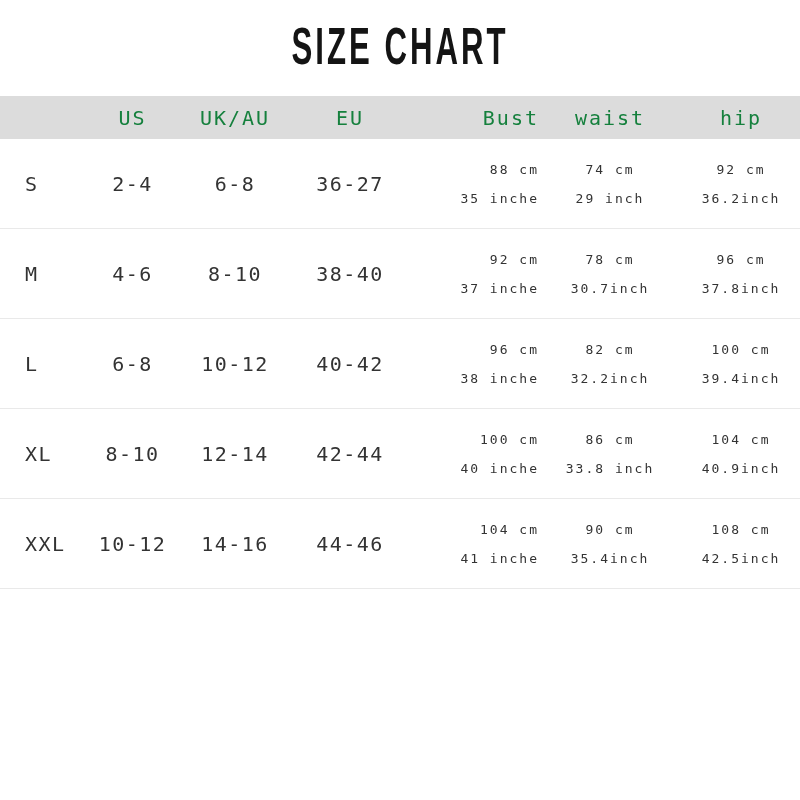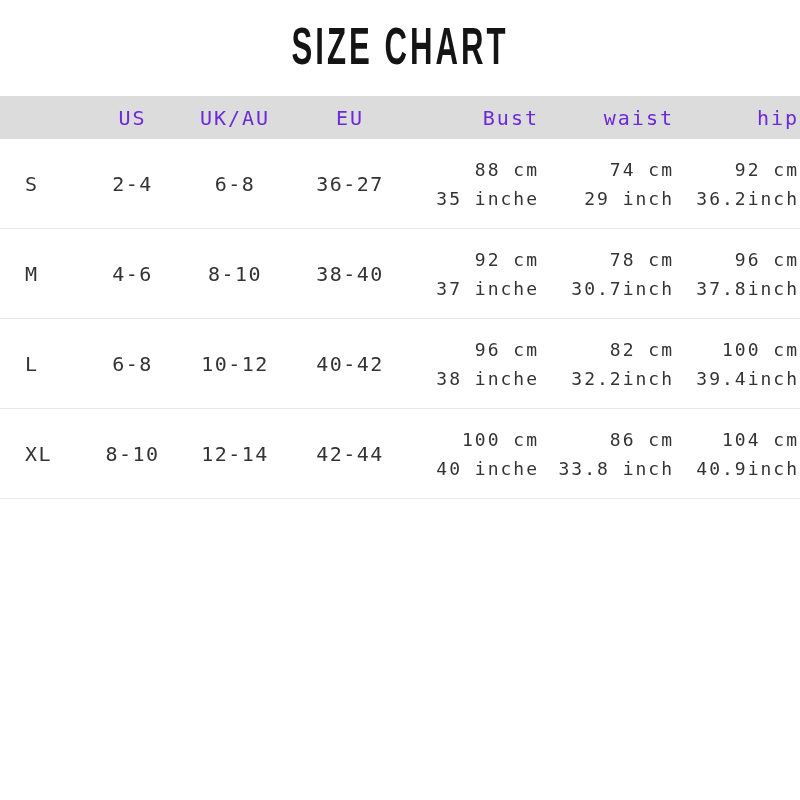--- a/index.html
+++ b/index.html
@@ -45,39 +45,39 @@
   col.w-bust  { width: 130px; }
   col.w-waist { width: 135px; }
   col.w-hip   { width: 125px; }
 
   thead th {
     background: var(--header-bg, #dcdcdc);
     height: 41px;
     font-weight: normal;
     font-size: 20px;
     letter-spacing: 2px;
-    color: #6d28d9;
+    color: #15803d;
   }
   tbody tr { border-bottom: 1px solid var(--row-divider, #e9e9e9); }
   tbody td {
     height: 87px;
     vertical-align: middle;
     font-size: 20px;
     letter-spacing: 1.5px;
     color: var(--text, #333333);
   }
 
   .c-size { text-align: left; padding-left: 25px; }
   .c-us, .c-ukau, .c-eu { text-align: center; }
   .c-bust  { text-align: right; padding-left: 16px; }
-  .c-waist { text-align: right; padding-left: 6px; }
-  .c-hip   { text-align: right; padding-left: 8px; margin-top: 32px; }
+  .c-waist { text-align: center; padding-left: 6px; }
+  .c-hip   { text-align: center; padding-left: 8px; margin-top: 32px; }
 
   .two-line div {
-    font-size: 18px;
+    font-size: 13px;
     line-height: 29px;
     letter-spacing: 2px;
     white-space: nowrap;
   }
 </style>
 </head>
 <body>
 
 <div class="page">
 
@@ -172,15 +172,33 @@
         </td>
         <td class="c-waist two-line">
           <div>86 cm</div>
           <div>33.8 inch</div>
         </td>
         <td class="c-hip two-line">
           <div>104 cm</div>
           <div>40.9inch</div>
         </td>
       </tr>
+      <tr>
+        <td class="c-size">XXL</td>
+        <td class="c-us">10-12</td>
+        <td class="c-ukau">14-16</td>
+        <td class="c-eu">44-46</td>
+        <td class="c-bust two-line">
+          <div>104 cm</div>
+          <div>41 inche</div>
+        </td>
+        <td class="c-waist two-line">
+          <div>90 cm</div>
+          <div>35.4inch</div>
+        </td>
+        <td class="c-hip two-line">
+          <div>108 cm</div>
+          <div>42.5inch</div>
+        </td>
+      </tr>
     </tbody>
   </table>
 </div>
 
 </body></html>

